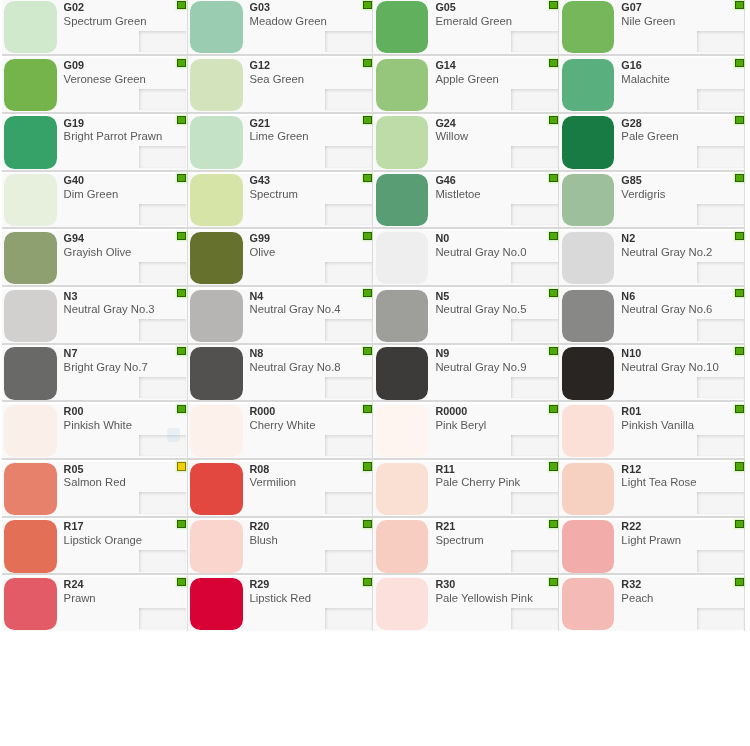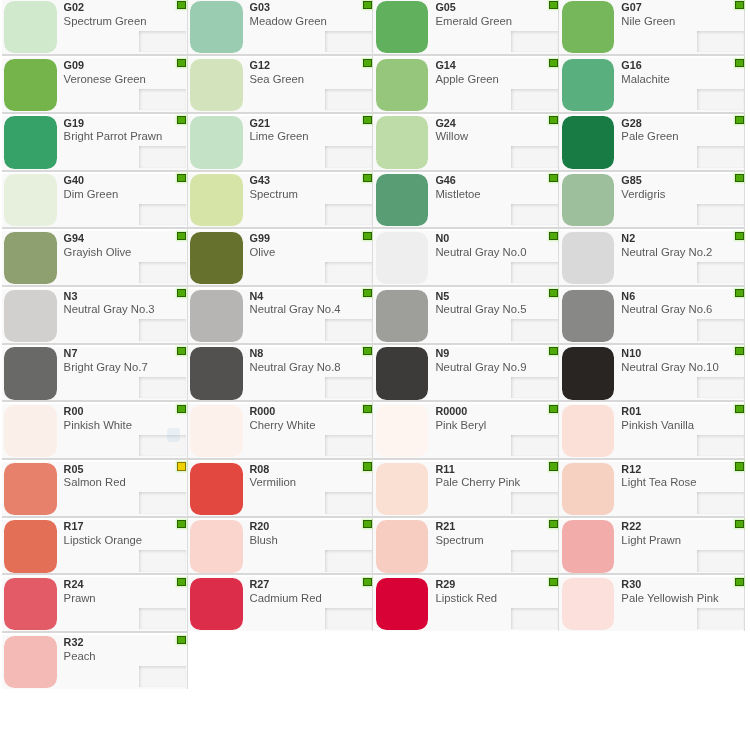--- a/index.html
+++ b/index.html
@@ -315,27 +315,20 @@
 <input class="qty" type="text" value="" style="">
 </div>
 <div class="cell">
 <span class="chip" style="background-color: rgb(226, 91, 102);"></span>
 <span class="code">R24</span>
 <span class="cname">Prawn</span>
 <span class="flag" style="background: rgb(79, 170, 9); border: 1px solid rgb(42, 98, 0);"></span>
 <input class="qty" type="text" value="" style="">
 </div>
 <div class="cell">
-<span class="chip" style="background-color: rgb(220, 46, 75);"></span>
-<span class="code">R27</span>
-<span class="cname">Cadmium Red</span>
-<span class="flag" style="background: rgb(79, 170, 9); border: 1px solid rgb(42, 98, 0);"></span>
-<input class="qty" type="text" value="" style="">
-</div>
-<div class="cell">
 <span class="chip" style="background-color: rgb(217, 2, 55);"></span>
 <span class="code">R29</span>
 <span class="cname">Lipstick Red</span>
 <span class="flag" style="background: rgb(79, 170, 9); border: 1px solid rgb(42, 98, 0);"></span>
 <input class="qty" type="text" value="" style="">
 </div>
 <div class="cell">
 <span class="chip" style="background-color: rgb(252, 224, 220);"></span>
 <span class="code">R30</span>
 <span class="cname">Pale Yellowish Pink</span>

